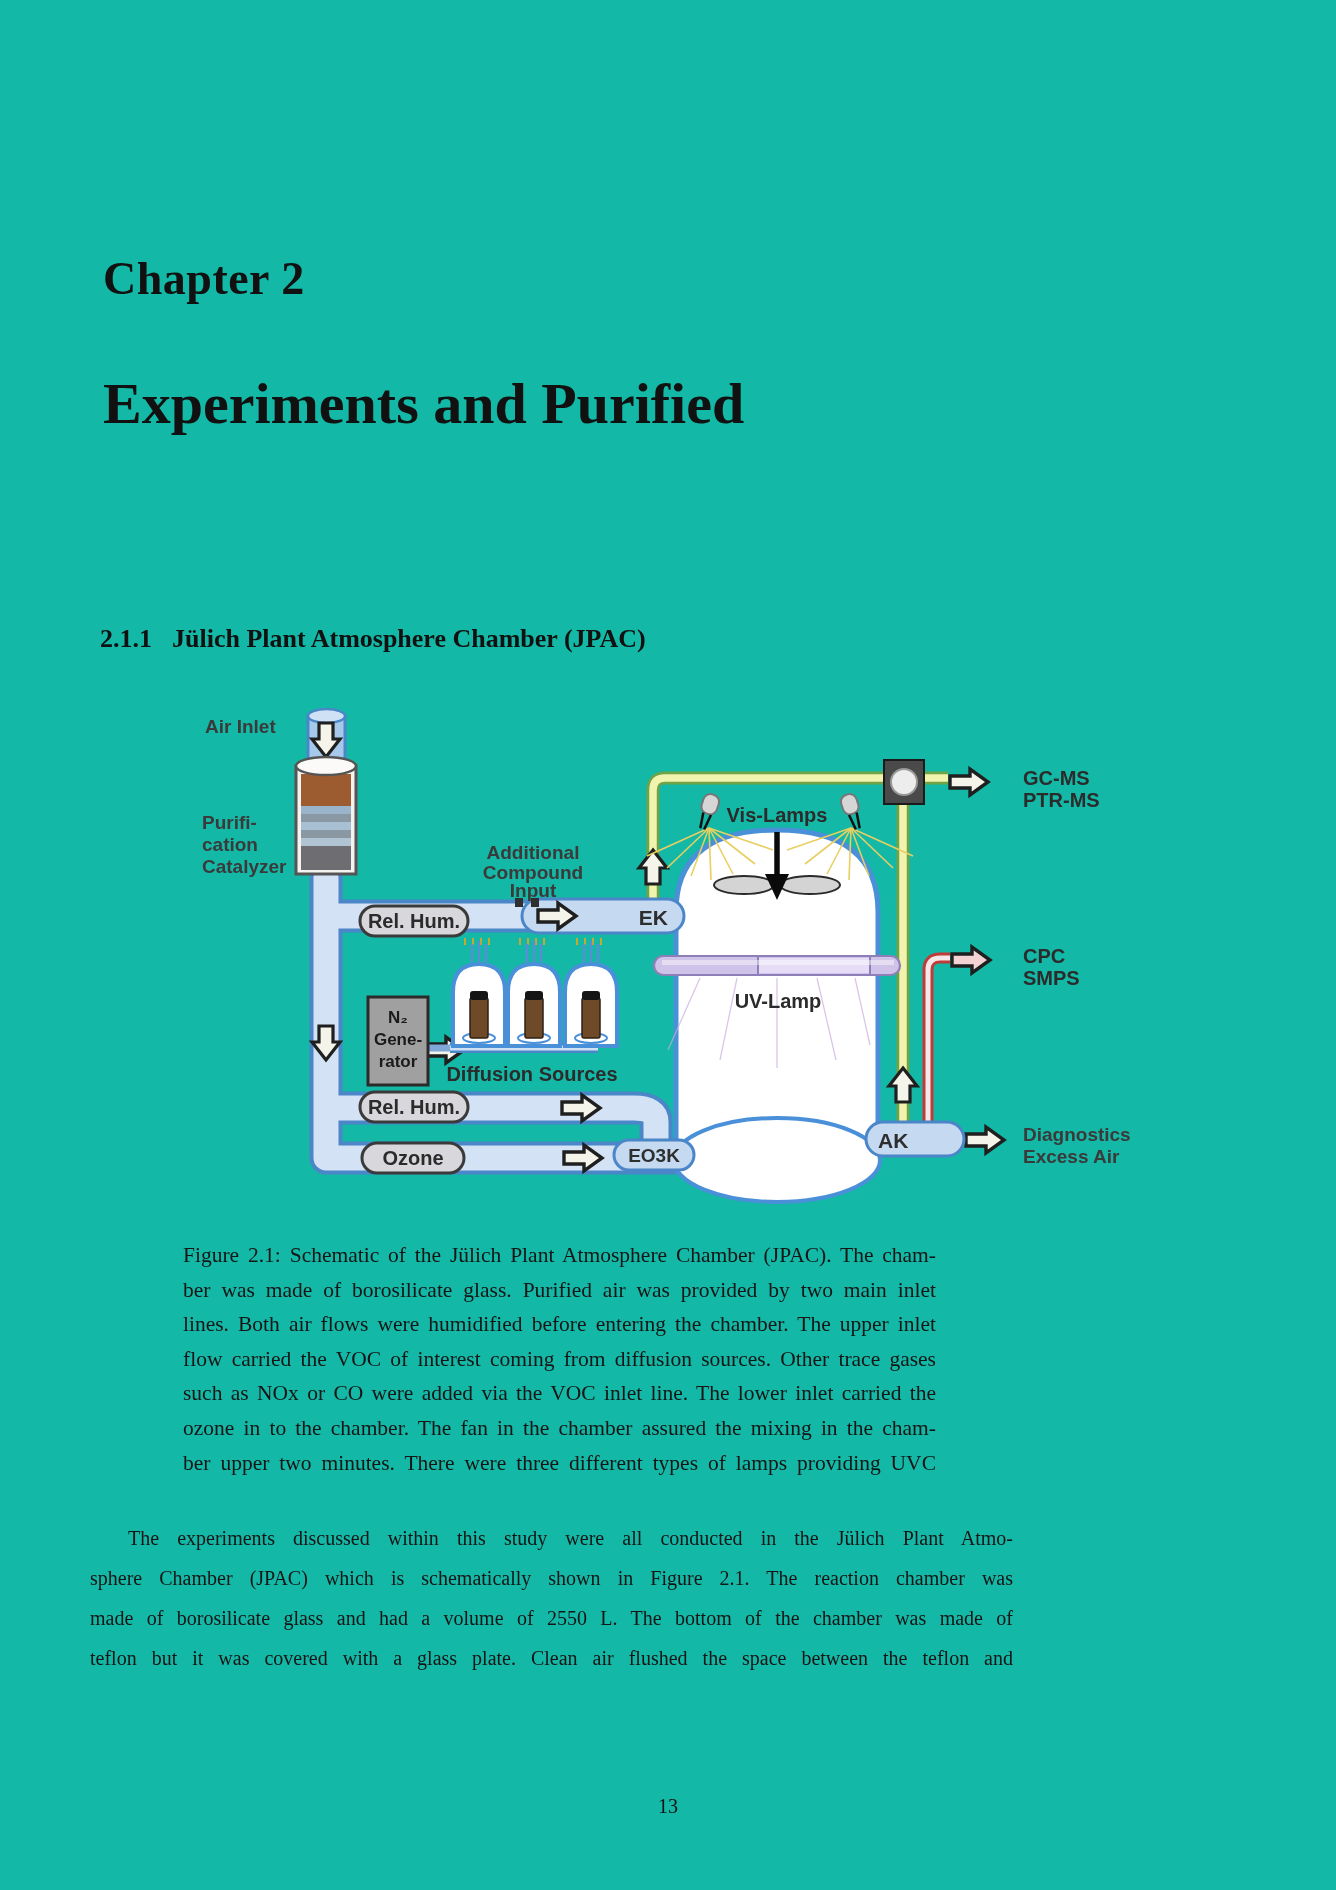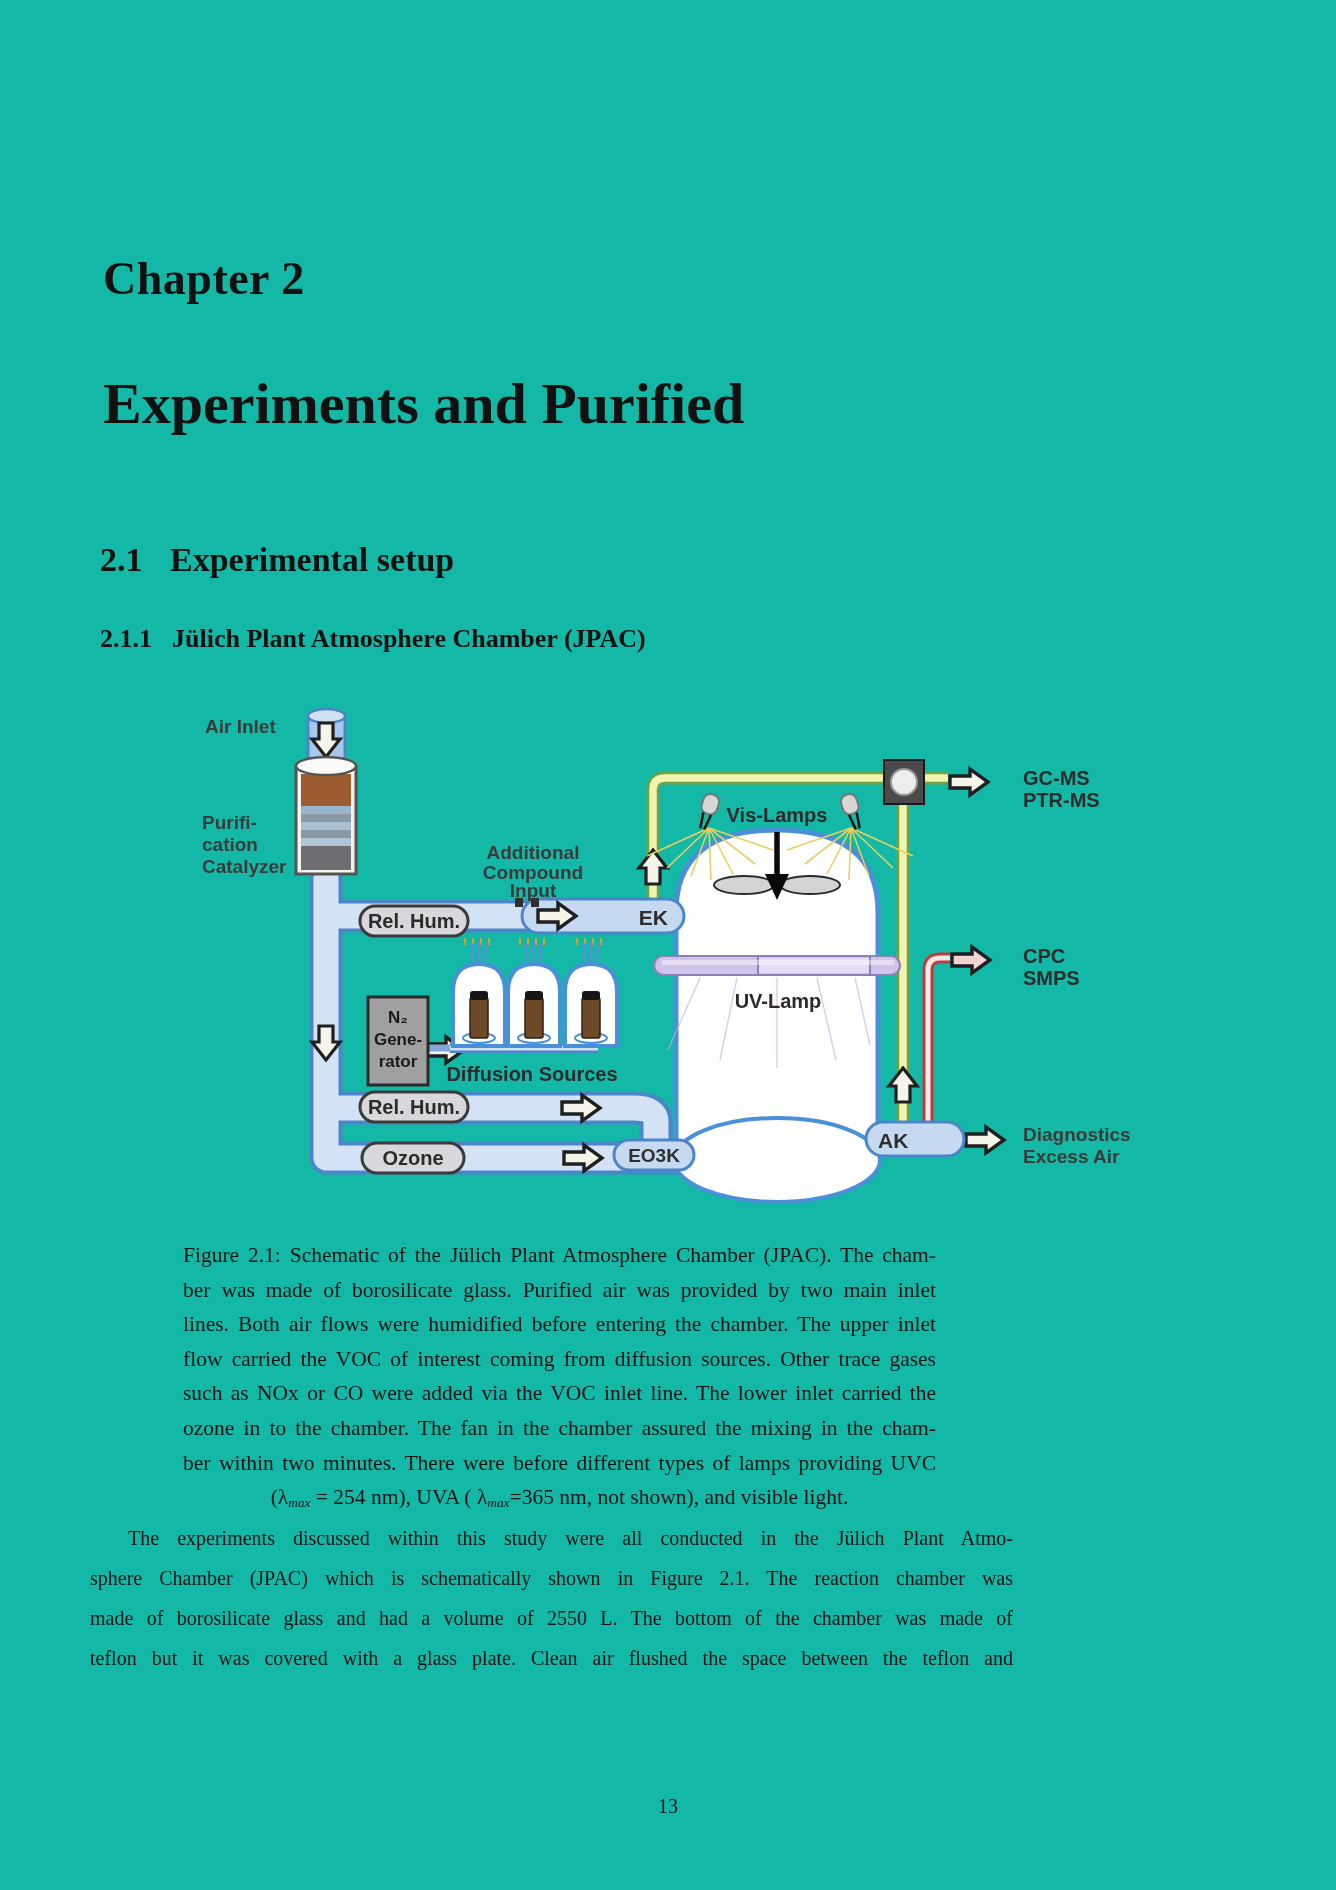--- a/index.html
+++ b/index.html
@@ -27,24 +27,20 @@
   .port{fill:#2e2e2e;font-size:21px;}
 </style>
 </head>
 <body>
 
 <div class="page">
 
   <div class="abs chapter-label">Chapter 2</div>
   <div class="abs chapter-title">Experiments and Purified</div>
 
-  <div class="abs sec-head">
-    <span class="num">2.1</span>
-    <span>Experimental setup</span>
-  </div>
 
   <div class="abs subsec-head">
     <span class="num">2.1.1</span>
     <span>Jülich Plant Atmosphere Chamber (JPAC)</span>
   </div>
 
   <div class="abs figwrap">
   <svg width="980" height="530" viewBox="160 690 980 530">
 
     <g fill="none" stroke-linecap="round" stroke-linejoin="round">
@@ -274,24 +270,21 @@
   </svg>
   </div>
 
   <div class="abs caption">
     <div class="cap-line">Figure 2.1: Schematic of the Jülich Plant Atmosphere Chamber (JPAC). The cham-</div>
     <div class="cap-line">ber was made of borosilicate glass.  Purified air was provided by two main inlet</div>
     <div class="cap-line">lines. Both air flows were humidified before entering the chamber. The upper inlet</div>
     <div class="cap-line">flow carried the VOC of interest coming from diffusion sources. Other trace gases</div>
     <div class="cap-line">such as NOx or CO were added via the VOC inlet line. The lower inlet carried the</div>
     <div class="cap-line">ozone in to the chamber. The fan in the chamber assured the mixing in the cham-</div>
-    <div class="cap-line">ber within two minutes. There were before different types of lamps providing UVC</div>
-    <div class="cap-line cap-center">
-      <span>(λ</span><span class="sub">max</span><span> = 254 nm), UVA ( λ</span><span class="sub">max</span><span>=365 nm, not shown), and visible light.</span>
-    </div>
+    <div class="cap-line">ber upper two minutes. There were three different types of lamps providing UVC</div>
   </div>
 
   <div class="abs bodytext">
     <div class="body-line first">The experiments discussed within this study were all conducted in the Jülich Plant Atmo-</div>
     <div class="body-line">sphere Chamber (JPAC) which is schematically shown in Figure 2.1. The reaction chamber was</div>
     <div class="body-line">made of borosilicate glass and had a volume of 2550 L. The bottom of the chamber was made of</div>
     <div class="body-line">teflon but it was covered with a glass plate. Clean air flushed the space between the teflon and</div>
   </div>
 
   <div class="abs pageno">13</div>

